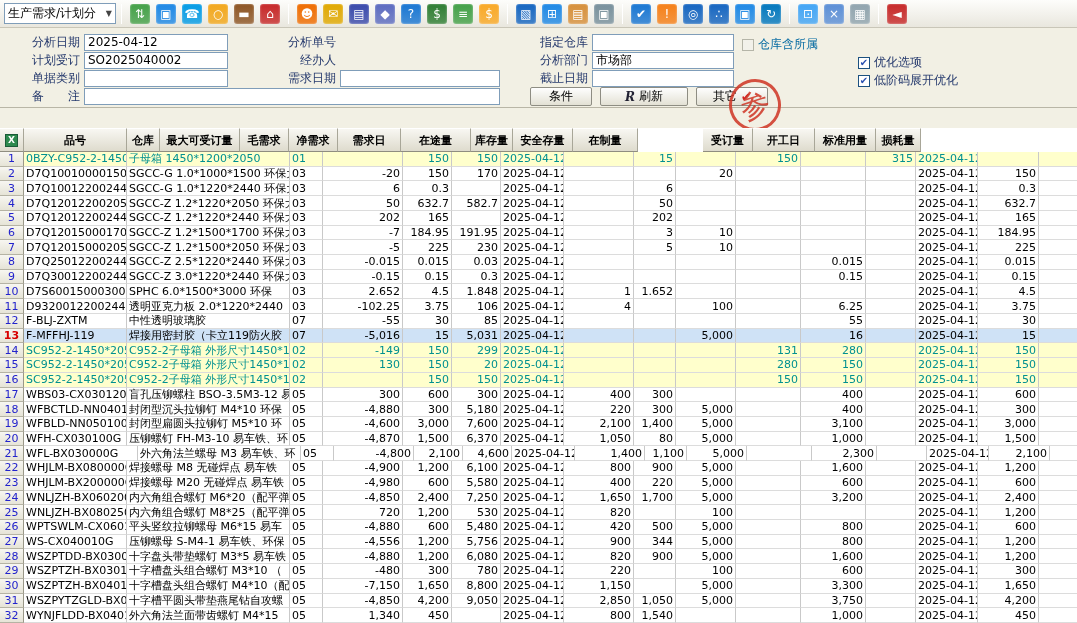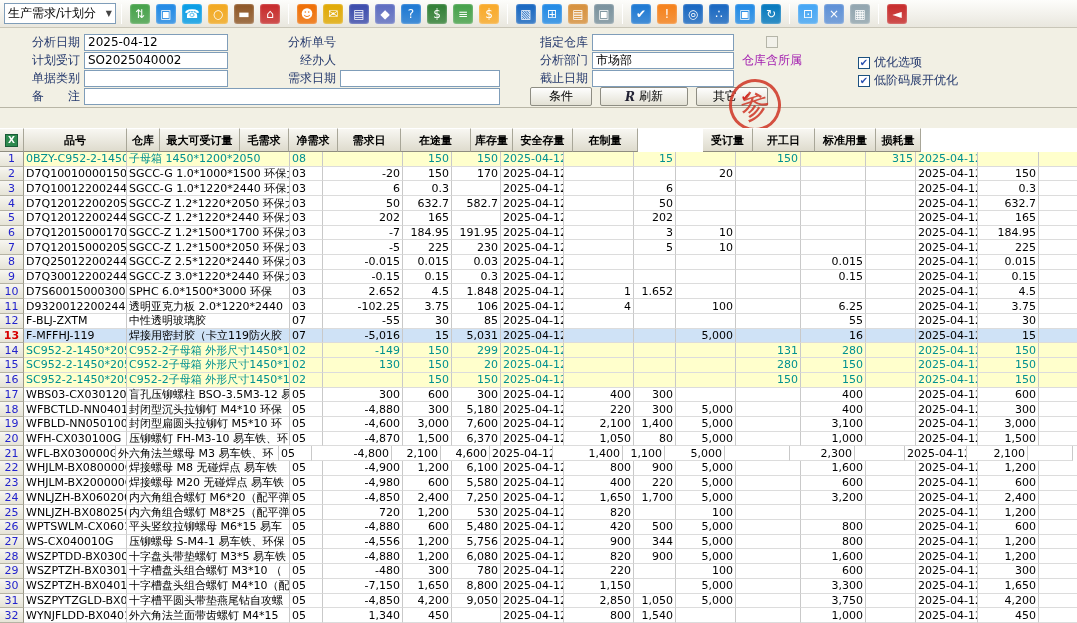--- a/index.html
+++ b/index.html
@@ -24,21 +24,21 @@
   #formarea { position:absolute; left:0; top:28px; width:1077px; height:80px;
     background:#f2f0e4; border-bottom:1px solid #b9b6a6; }
   .flabel { position:absolute; height:17px; line-height:17px; text-align:right;
     color:#24386c; font-size:12px; white-space:nowrap; }
   .finput { position:absolute; height:17px; background:#fff; border:1px solid #7f9db9;
     font-size:12px; line-height:15px; padding:0 3px; color:#000; white-space:nowrap; overflow:hidden; }
   .maroon { color:#a14f63; }
   .chk { position:absolute; display:flex; align-items:center; gap:4px; font-size:12px; color:#24386c; cursor:pointer; }
   .chk .box { width:12px; height:12px; background:#fff; border:1px solid #1c5180;
     display:flex; align-items:center; justify-content:center; font-size:10px; color:#2a50b0; line-height:1; }
-  .chk.disabled { color:#a21caf;flex-direction:column; }
+  .chk.disabled { color:#0369a1; }
   .chk.disabled .box { border-color:#b5b5a8; background:#f2f1ea; }
   .btn { position:absolute; height:19px; background:linear-gradient(#fefefe,#e3e1d4);
     border:1px solid #8e8d83; border-radius:2px; font-size:12px; color:#000;
     display:flex; align-items:center; justify-content:center; gap:4px; cursor:pointer; }
   .btn .rglyph { font-family:"DejaVu Serif", serif; font-style:italic; font-weight:bold; color:#223; }
   .btn .redcheck { color:#d02020; font-weight:bold; }
   #stamp { position:absolute; left:729px; top:51px; width:52px; height:52px; border:3px solid #d03a2a;
     border-radius:50%; color:#d03a2a; display:flex; align-items:center; justify-content:center;
     font-size:30px; transform:rotate(-18deg); opacity:.88; pointer-events:none; }
 
@@ -193,21 +193,21 @@
         <div class="th" style="width: 50px;">受订量</div>
         <div class="th" style="width: 62px;">开工日</div>
         <div class="th" style="width: 61px;">标准用量</div>
         <div class="th" style="width: 45px;">损耗量</div>
       </div>
     <div id="gbody">
         <div class="tr sub">
           <div class="rn">1</div>
           <div class="td" style="width: 103px;">0BZY-C952-2-1450*2050</div>
           <div class="td" style="width: 163px;">子母箱 1450*1200*2050</div>
-          <div class="td" style="width: 33px;">08</div>
+          <div class="td" style="width: 33px;">01</div>
           <div class="td r" style="width: 80px;"></div>
           <div class="td r" style="width: 49px;">150</div>
           <div class="td r" style="width: 49px;">150</div>
           <div class="td" style="width: 63px;">2025-04-12</div>
           <div class="td r" style="width: 70px;"></div>
           <div class="td r" style="width: 42px;">15</div>
           <div class="td r" style="width: 60px;"></div>
           <div class="td r" style="width: 65px;">150</div>
           <div class="td r" style="width: 65px;"></div>
           <div class="td r" style="width: 50px;">315</div>
@@ -571,21 +571,21 @@
           <div class="td r" style="width: 60px;">5,000</div>
           <div class="td r" style="width: 65px;"></div>
           <div class="td r" style="width: 65px;">1,000</div>
           <div class="td r" style="width: 50px;"></div>
           <div class="td" style="width: 62px;">2025-04-12</div>
           <div class="td r" style="width: 61px;">1,500</div>
           <div class="td r" style="width: 45px;"></div>
         </div>
         <div class="tr">
           <div class="rn">21</div>
-          <div class="td" style="width: 92px;">WFL-BX030000G</div>
+          <div class="td" style="width: 114px;">WFL-BX030000G</div>
           <div class="td" style="width: 163px;">外六角法兰螺母 M3 易车铁、环</div>
           <div class="td" style="width: 33px;">05</div>
           <div class="td r" style="width: 80px;">-4,800</div>
           <div class="td r" style="width: 49px;">2,100</div>
           <div class="td r" style="width: 49px;">4,600</div>
           <div class="td" style="width: 63px;">2025-04-12</div>
           <div class="td r" style="width: 70px;">1,400</div>
           <div class="td r" style="width: 42px;">1,100</div>
           <div class="td r" style="width: 60px;">5,000</div>
           <div class="td r" style="width: 65px;"></div>

